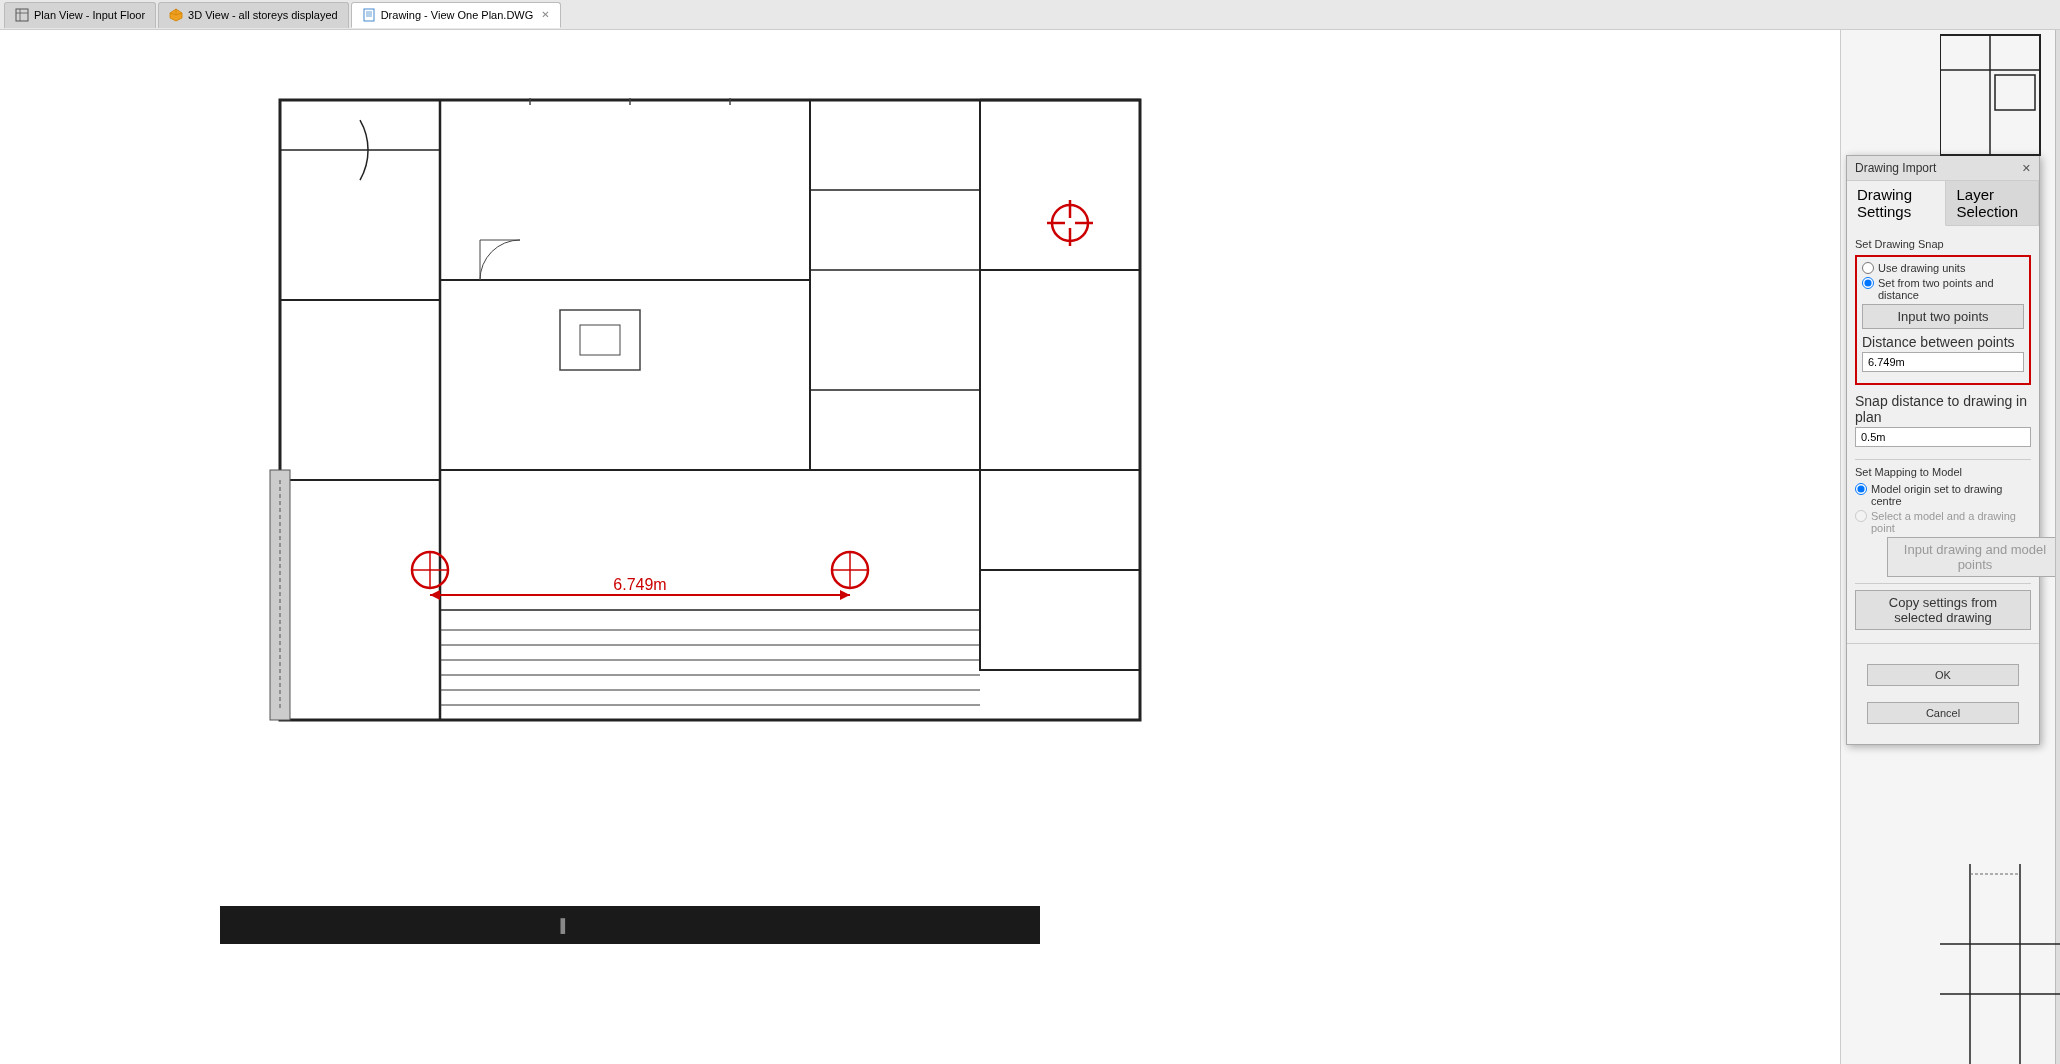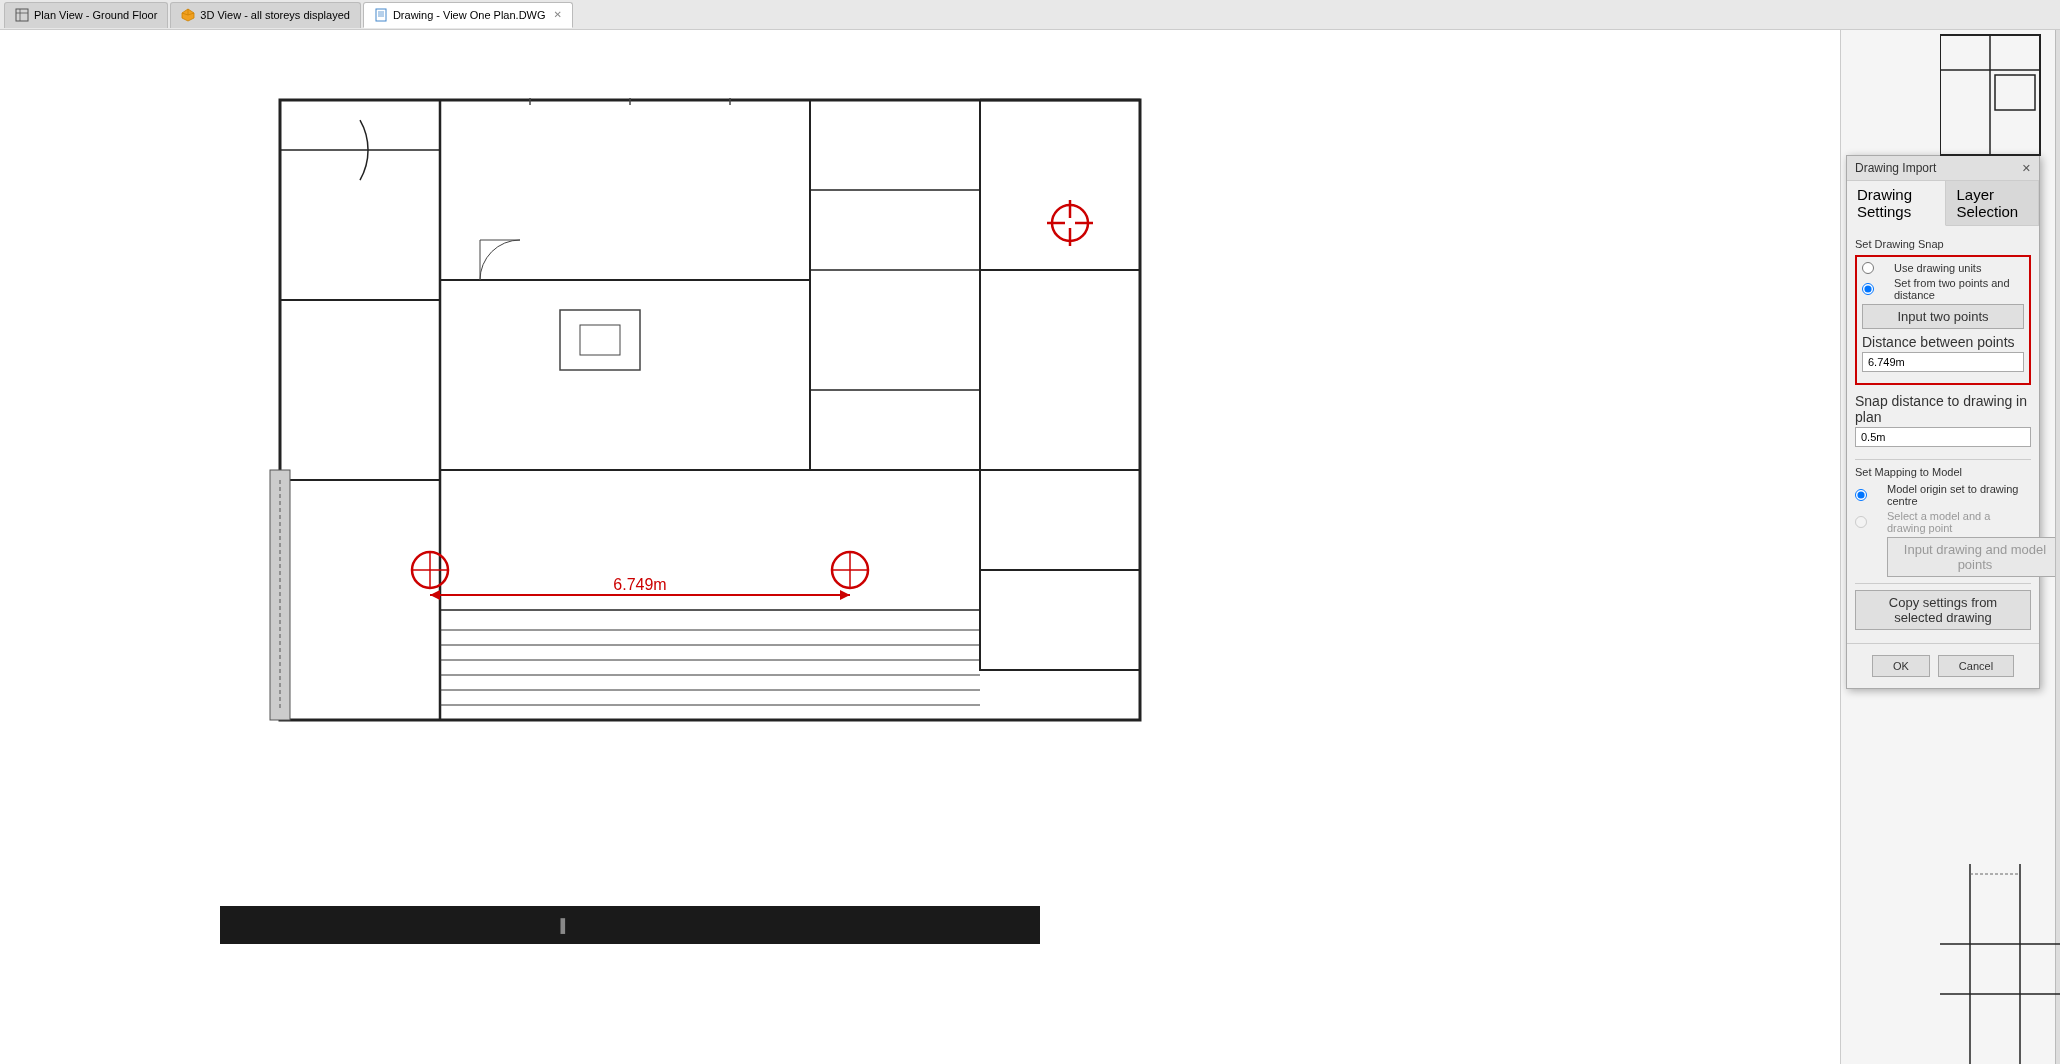--- a/index.html
+++ b/index.html
@@ -174,22 +174,21 @@
 
     
     .red-section {
       border: 2px solid #cc0000;
       padding: 5px;
       margin-bottom: 8px;
     }
 
     .radio-row {
       display: flex;
-      align-items: center;
-      gap: 20px;
+      gap: 4px;
       margin-bottom: 3px;
     }
     .radio-row input[type="radio"] {
       width: 12px;
       height: 12px;
       margin: 0;
     }
     .radio-label {
       font-size: 11px;
       color: #333;
@@ -230,23 +229,24 @@
     .divider {
       border: none;
       border-top: 1px solid #ccc;
       margin: 6px 0;
     }
 
     
     .dialog-footer {
       display: flex;
       justify-content: center;
-      gap: 8px;
-      padding: 11px;
+      gap: 16px;
+      padding: 20px;
       border-top: 1px solid #ccc;
+      flex-direction: column;
     }
     .footer-btn {
       padding: 4px 20px;
       background: #e0e0e0;
       border: 1px solid #aaa;
       font-size: 11px;
       cursor: pointer;
       color: #333;
     }
 
@@ -264,21 +264,21 @@
 </head>
 <body>
 
 <div class="title-bar">
   <div class="tab">
     <svg class="tab-icon" viewBox="0 0 14 14">
       <rect x="1" y="1" width="12" height="12" fill="none" stroke="#555" stroke-width="1"></rect>
       <line x1="1" y1="5" x2="13" y2="5" stroke="#555" stroke-width="0.8"></line>
       <line x1="5" y1="1" x2="5" y2="13" stroke="#555" stroke-width="0.8"></line>
     </svg>
-    <span>Plan View - Ground Floor</span>
+    <span>Plan View - Input Floor</span>
   </div>
   <div class="tab">
     <svg class="tab-icon" viewBox="0 0 14 14">
       <polygon points="7,1 13,5 13,10 7,13 1,10 1,5" fill="#f0a020" stroke="#cc8000" stroke-width="0.8"></polygon>
       <line x1="7" y1="1" x2="7" y2="7" stroke="#cc8000" stroke-width="0.7"></line>
       <line x1="13" y1="5" x2="7" y2="7" stroke="#cc8000" stroke-width="0.7"></line>
       <line x1="1" y1="5" x2="7" y2="7" stroke="#cc8000" stroke-width="0.7"></line>
     </svg>
     <span>3D View - all storeys displayed</span>
   </div>

